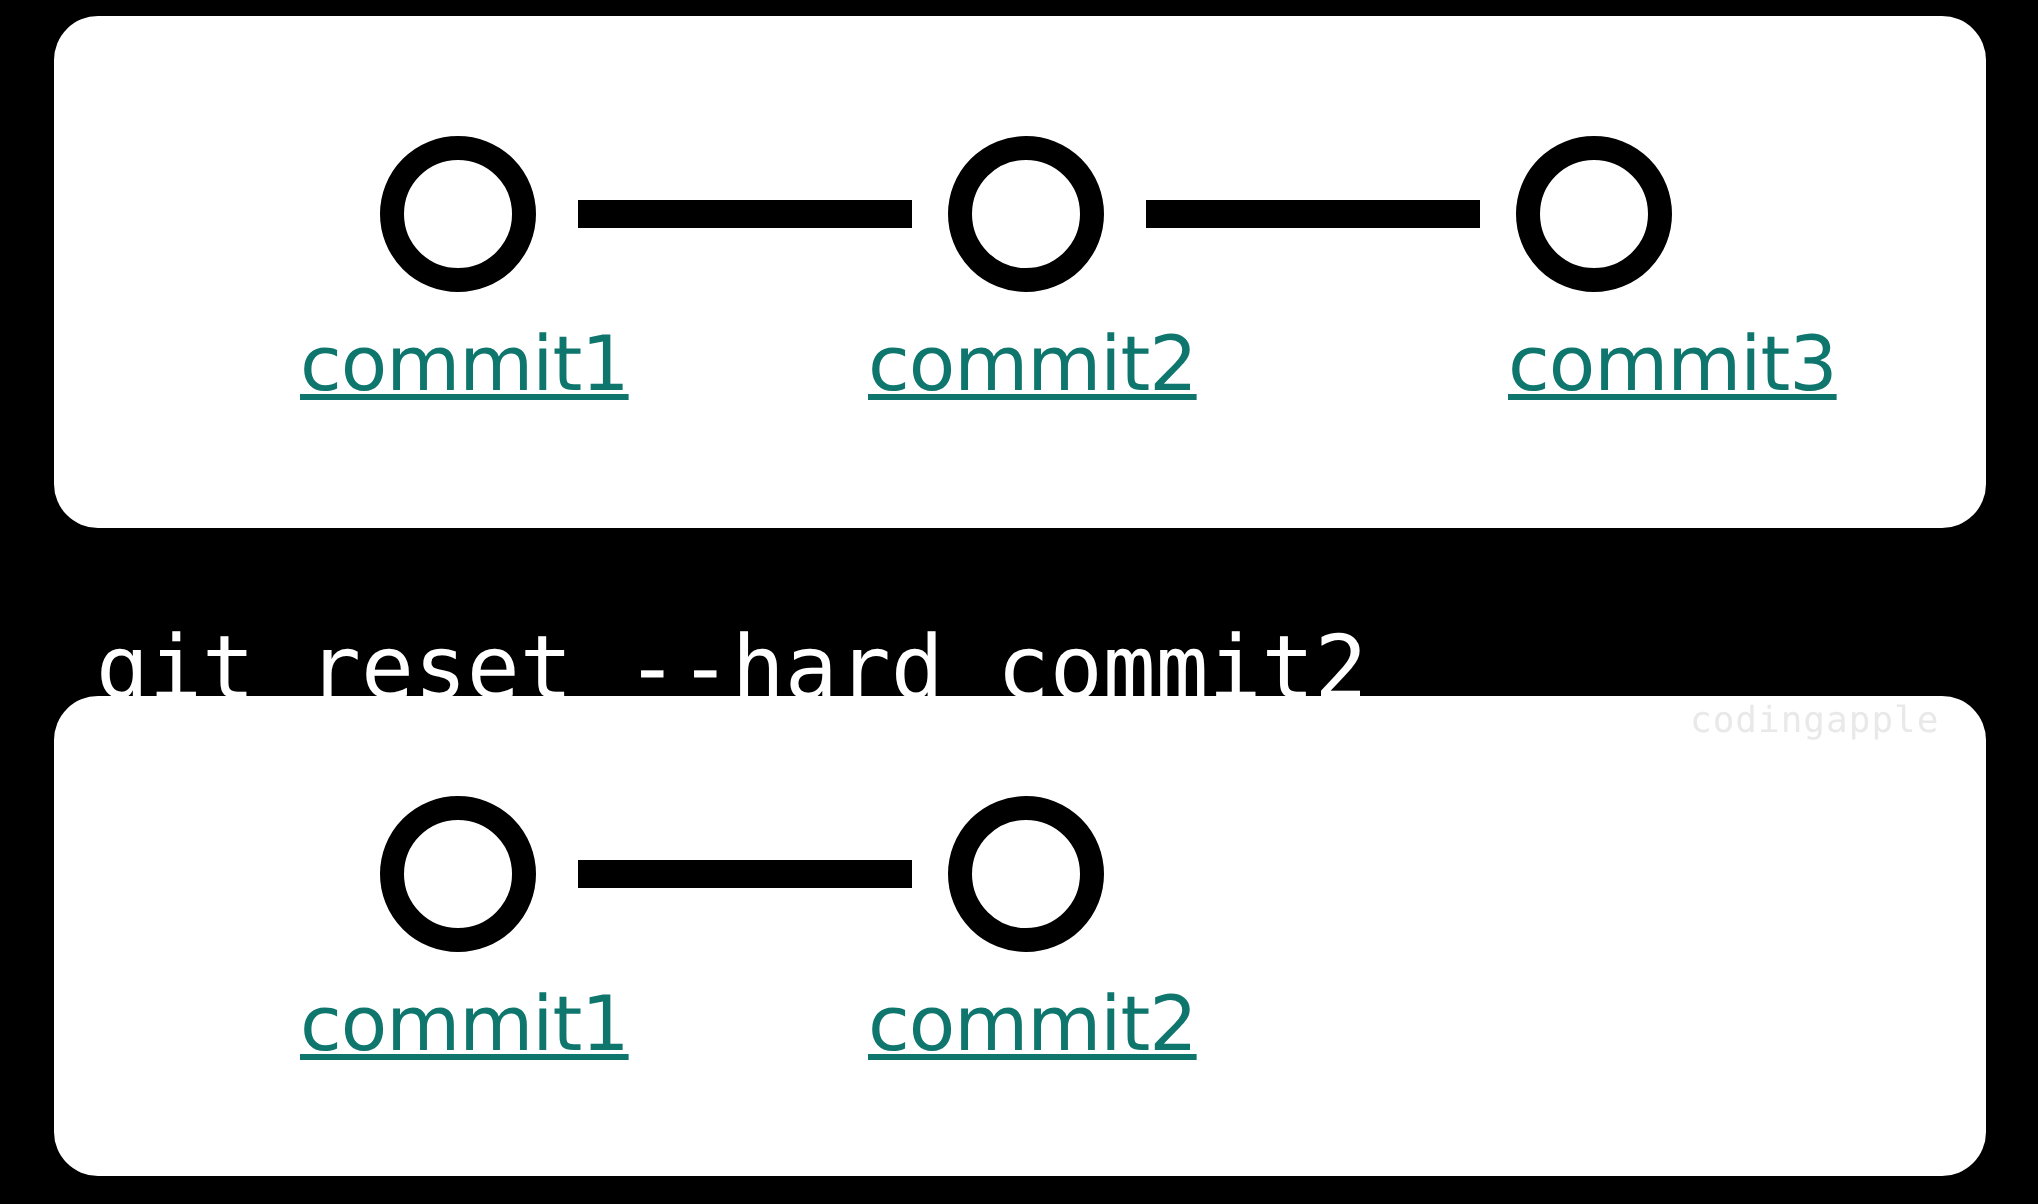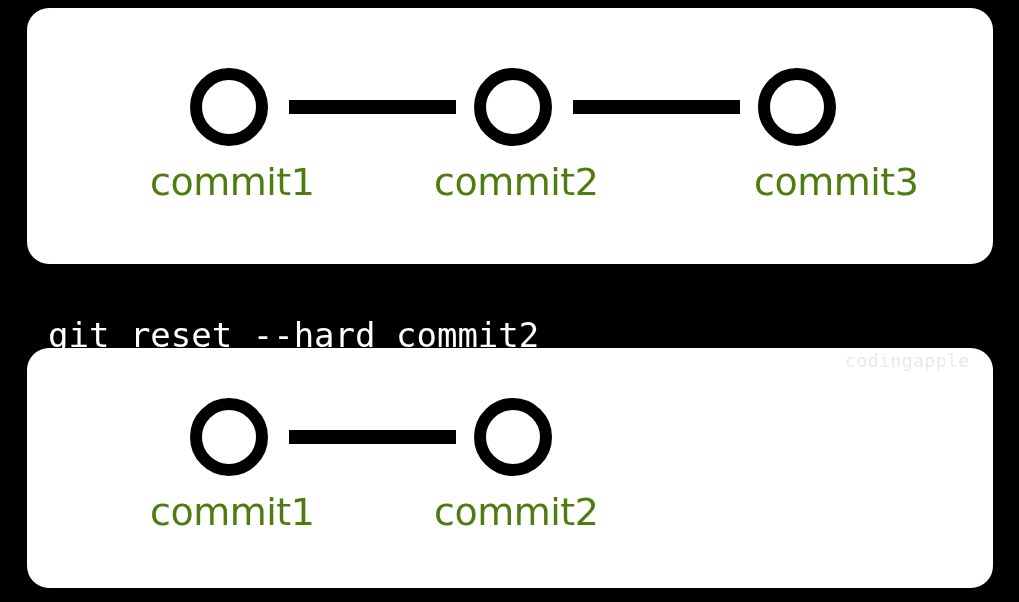--- a/index.html
+++ b/index.html
@@ -53,26 +53,27 @@
     box-sizing: border-box;
     width: 78px;
     height: 78px;
     border: 12px solid #000000;
     border-radius: 50%;
     background: transparent;
   }
   .node-label {
     position: absolute;
     white-space: nowrap;
-    color: #4d7c0f;
+    color: #0f766e;
     font-family: "DejaVu Sans", sans-serif;
     font-size: 38px;
     line-height: 38px;
     font-weight: 400;
     letter-spacing: -0.5px;
+    text-decoration: underline;
   }
   .edge {
     position: absolute;
     height: 14px;
     background: #000000;
   }
 
   
   #command-chip {
     position: absolute;
@@ -83,21 +84,21 @@
     background: #000000;
     border-bottom-right-radius: 26px;
     border-top-right-radius: 0px;
   }
   #command-text {
     position: absolute;
     left: 48px;
     top: 9px;
     color: #ffffff;
     font-family: "DejaVu Sans Mono", monospace;
-    font-size: 34px;
+    font-size: 44px;
     line-height: 40px;
     white-space: pre;
     letter-spacing: 0px;
   }
 
   
   #watermark {
     position: absolute;
     left: 845px;
     top: 350px;

